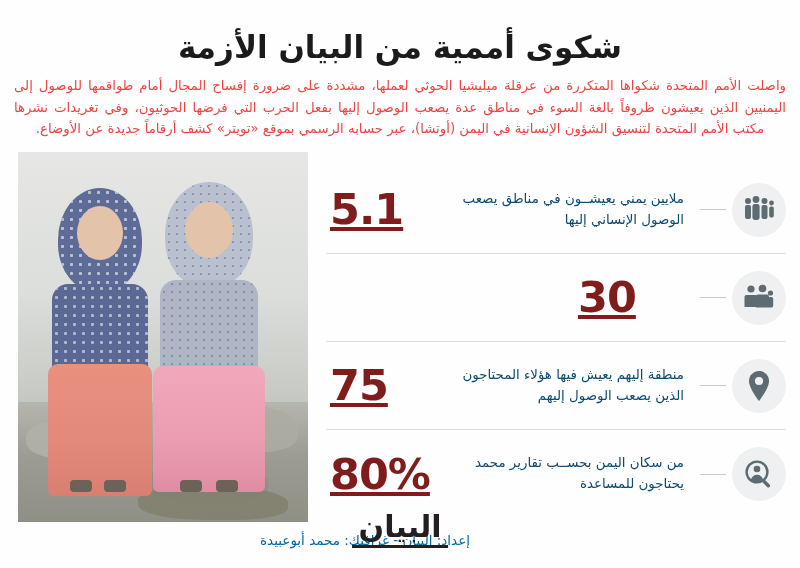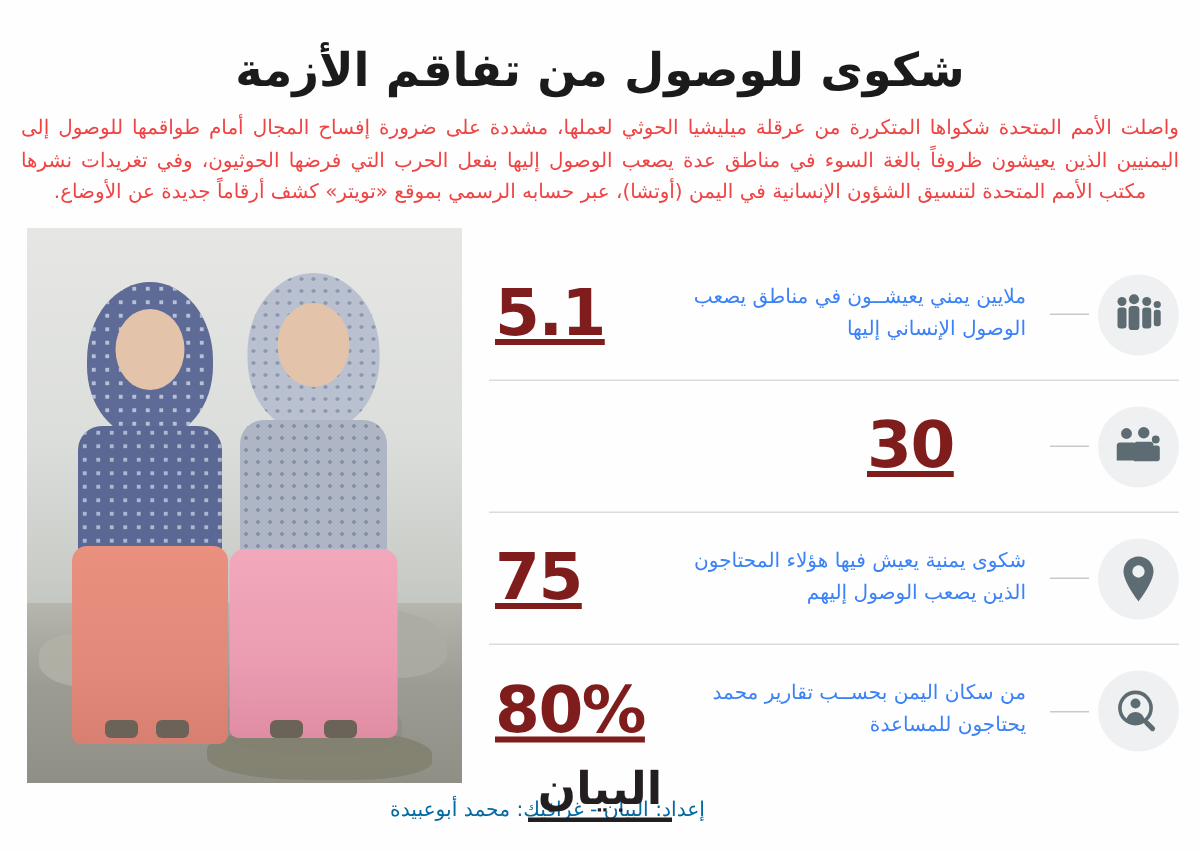--- a/index.html
+++ b/index.html
@@ -144,21 +144,21 @@
     line-height: 1;
     direction: ltr;
     letter-spacing: -1px;
     padding-left: 4px;
     text-decoration: underline;
   }
   .stat-text {
     flex: 1 1 auto;
     font-size: 13.4px;
     line-height: 1.55;
-    color: #3b82f6;
+    color: #0c4a6e;
     text-align: right;
     padding: 0 10px;
   }
   .connector {
     flex: 0 0 26px;
     height: 1px;
     background: #c9c9c9;
   }
   .icon-wrap {
     flex: 0 0 54px;
@@ -200,21 +200,21 @@
     width: 96px;
     height: 3px;
     background: #231f20;
   }
 </style>
 </head>
 <body>
 
 <div id="page">
 
-  <h1 class="title">شكوى للوصول من تفاقم الأزمة</h1>
+  <h1 class="title">شكوى أممية من البيان الأزمة</h1>
 
   <p class="intro">واصلت الأمم المتحدة شكواها المتكررة من عرقلة ميليشيا الحوثي لعملها، مشددة على ضرورة إفساح المجال أمام طواقمها للوصول إلى اليمنيين الذين يعيشون ظروفاً بالغة السوء في مناطق عدة يصعب الوصول إليها بفعل الحرب التي فرضها الحوثيون، وفي تغريدات نشرها مكتب الأمم المتحدة لتنسيق الشؤون الإنسانية في اليمن (أوتشا)، عبر حسابه الرسمي بموقع «تويتر» كشف أرقاماً جديدة عن الأوضاع.</p>
 
   <div class="photo">
     <div class="sky"></div>
     <div class="ground"></div>
     <div class="rock r1"></div>
     <div class="rock r3"></div>
     <div class="rock r2"></div>
     <div class="rock r4"></div>
@@ -283,21 +283,21 @@
     </div>
 
     <div class="stat-row">
       <div class="icon-wrap">
         <svg width="26" height="32" viewBox="0 0 26 32" aria-hidden="true">
           <path d="M13 1C7.5 1 3 5.4 3 10.9 3 18.4 13 31 13 31S23 18.4 23 10.9C23 5.4 18.5 1 13 1z" fill="#5d6b72"></path>
           <circle cx="13" cy="11" r="4.1" fill="#eef0f1"></circle>
         </svg>
       </div>
       <div class="connector"></div>
-      <div class="stat-text">شكوى يمنية يعيش فيها هؤلاء المحتاجون الذين يصعب الوصول إليهم</div>
+      <div class="stat-text">منطقة إليهم يعيش فيها هؤلاء المحتاجون الذين يصعب الوصول إليهم</div>
       <div class="stat-number">75</div>
     </div>
 
     <div class="stat-row last">
       <div class="icon-wrap">
         <svg width="30" height="30" viewBox="0 0 30 30" aria-hidden="true">
           <circle cx="13" cy="13" r="10.4" fill="none" stroke="#5d6b72" stroke-width="2.4"></circle>
           <circle cx="13" cy="10" r="3.3" fill="#5d6b72"></circle>
           <path d="M6.8 21.2c.8-3.6 3.3-5.5 6.2-5.5s5.4 1.9 6.2 5.5a10.2 10.2 0 0 1-12.4 0z" fill="#5d6b72"></path>
           <rect x="20.4" y="20.4" width="9" height="3.4" rx="1.7" transform="rotate(45 20.4 20.4)" fill="#5d6b72"></rect>

